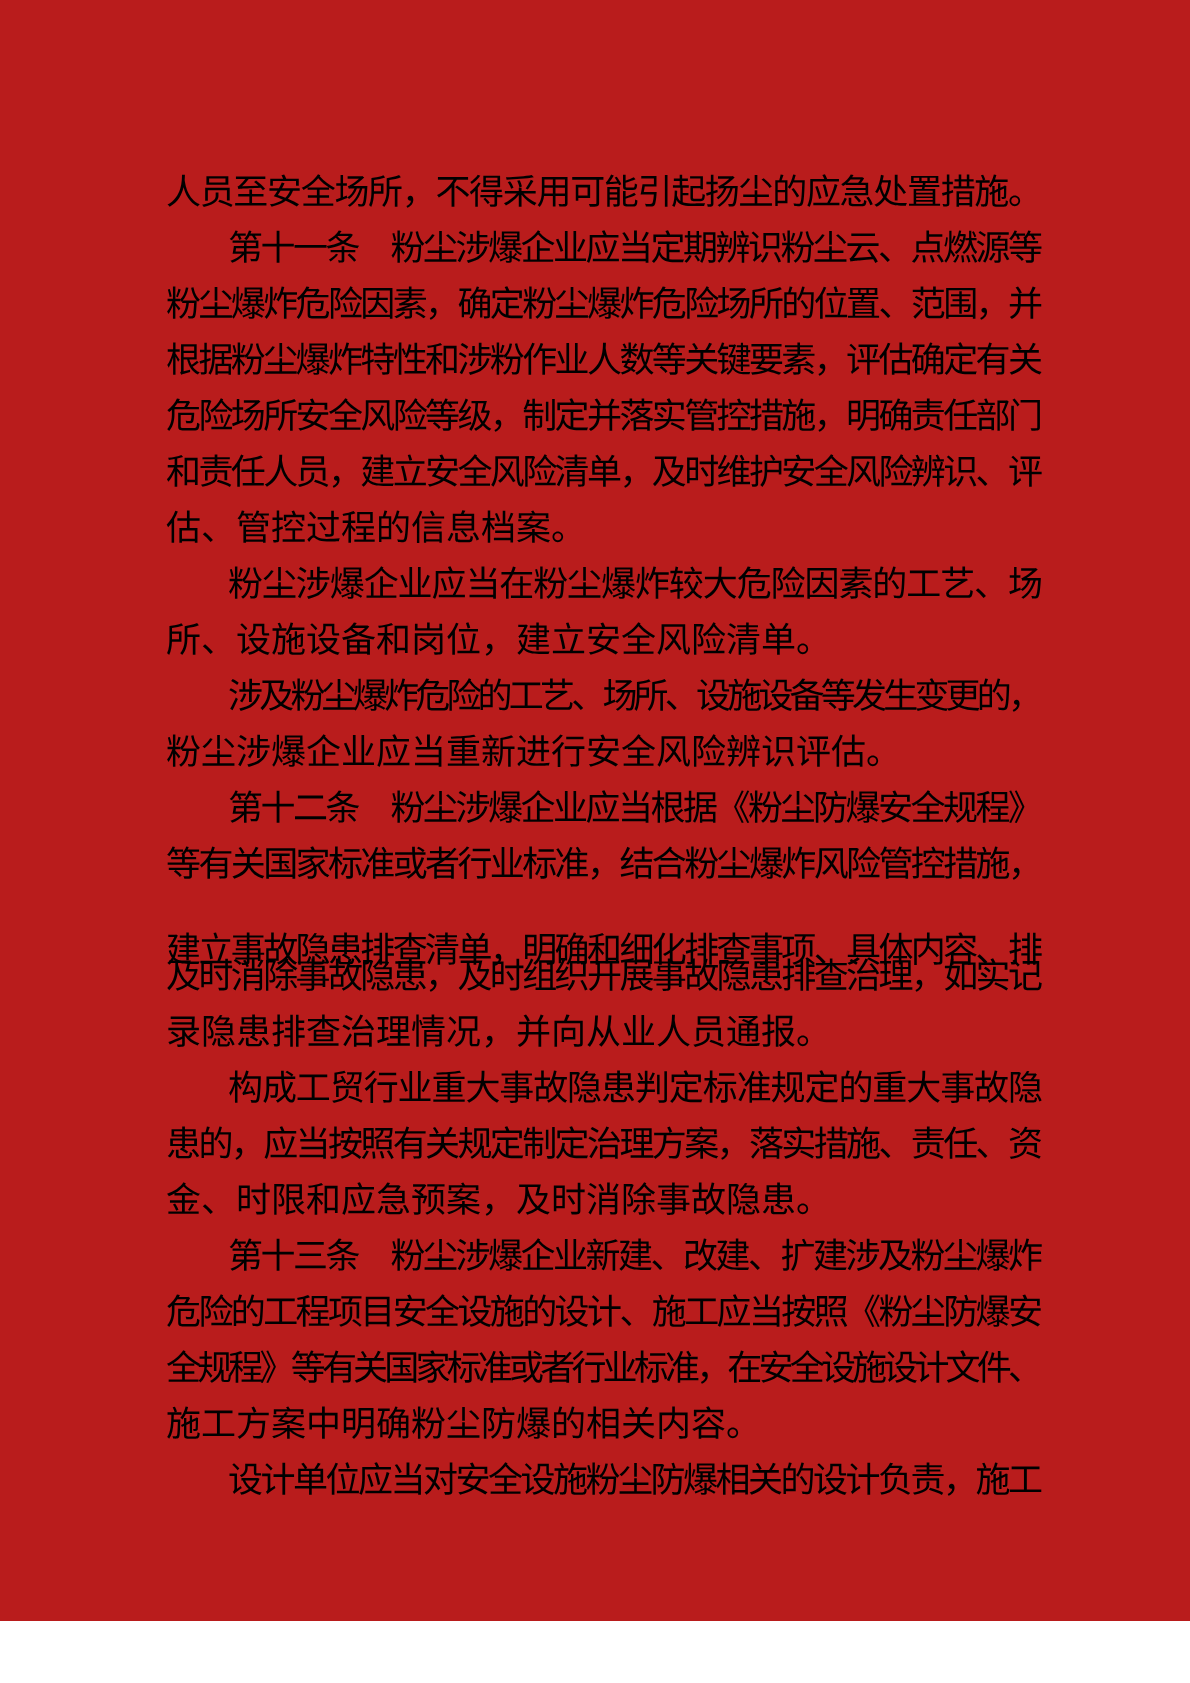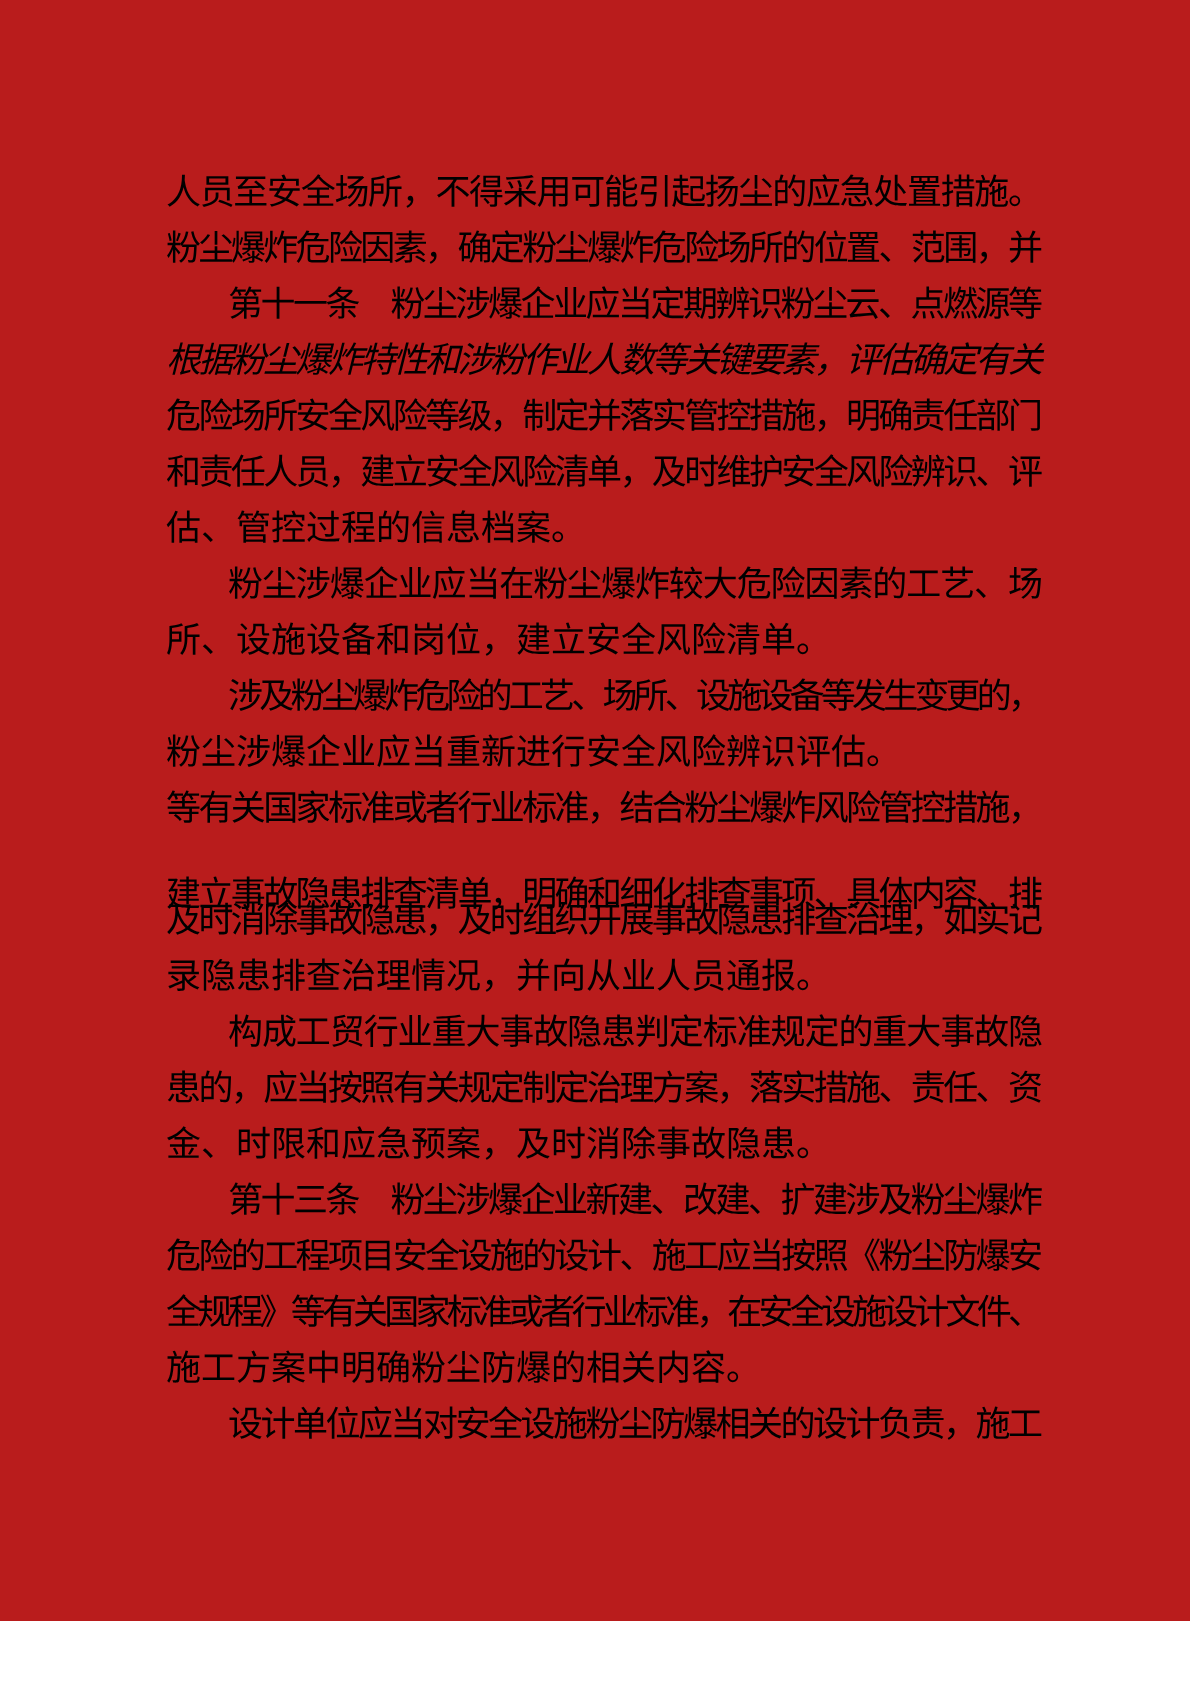--- a/index.html
+++ b/index.html
@@ -36,30 +36,31 @@
     display: inline-block;
     white-space: nowrap;
   }
 </style>
 </head>
 <body>
 
 <div class="page">
   <div class="text-block" id="text-block">
       <div class="line"><span style="letter-spacing: -1.32062px;">人员至安全场所，不得采用可能引起扬尘的应急处置措施。</span></div>
+      <div class="line indent"><span style="letter-spacing: -2.50065px;">第十一条　粉尘涉爆企业应当定期辨识粉尘云、点燃源等</span></div>
       <div class="line"><span style="letter-spacing: -2.61599px;">粉尘爆炸危险因素，确定粉尘爆炸危险场所的位置、范围，并</span></div>
-      <div class="line indent"><span style="letter-spacing: -2.50065px;">第十一条　粉尘涉爆企业应当定期辨识粉尘云、点燃源等</span></div>
-      <div class="line"><span style="letter-spacing: -2.61599px; font-style: italic;">根据粉尘爆炸特性和涉粉作业人数等关键要素，评估确定有关</span></div>
+      <div class="line"><span style="letter-spacing: -2.61599px;">根据粉尘爆炸特性和涉粉作业人数等关键要素，评估确定有关</span></div>
       <div class="line"><span style="letter-spacing: -2.61599px;">危险场所安全风险等级，制定并落实管控措施，明确责任部门</span></div>
       <div class="line"><span style="letter-spacing: -2.61599px;">和责任人员，建立安全风险清单，及时维护安全风险辨识、评</span></div>
       <div class="line"><span>估、管控过程的信息档案。</span></div>
       <div class="line indent"><span style="letter-spacing: -1.08764px;">粉尘涉爆企业应当在粉尘爆炸较大危险因素的工艺、场</span></div>
       <div class="line"><span>所、设施设备和岗位，建立安全风险清单。</span></div>
       <div class="line indent"><span style="letter-spacing: -3.80063px;">涉及粉尘爆炸危险的工艺、场所、设施设备等发生变更的，</span></div>
       <div class="line"><span>粉尘涉爆企业应当重新进行安全风险辨识评估。</span></div>
+      <div class="line indent"><span style="letter-spacing: -2.50065px;">第十二条　粉尘涉爆企业应当根据《粉尘防爆安全规程》</span></div>
       <div class="line"><span style="letter-spacing: -2.61599px;">等有关国家标准或者行业标准，结合粉尘爆炸风险管控措施，</span></div>
       <div class="line"><span style="letter-spacing: -2.61599px; margin-top: 30px;">建立事故隐患排查清单，明确和细化排查事项、具体内容、排</span></div>
       <div class="line"><span style="letter-spacing: -2.61599px;">及时消除事故隐患，及时组织开展事故隐患排查治理，如实记</span></div>
       <div class="line"><span>录隐患排查治理情况，并向从业人员通报。</span></div>
       <div class="line indent"><span style="letter-spacing: -1.08764px;">构成工贸行业重大事故隐患判定标准规定的重大事故隐</span></div>
       <div class="line"><span style="letter-spacing: -2.61599px;">患的，应当按照有关规定制定治理方案，落实措施、责任、资</span></div>
       <div class="line"><span>金、时限和应急预案，及时消除事故隐患。</span></div>
       <div class="line indent"><span style="letter-spacing: -2.50065px;">第十三条　粉尘涉爆企业新建、改建、扩建涉及粉尘爆炸</span></div>
       <div class="line"><span style="letter-spacing: -2.61599px;">危险的工程项目安全设施的设计、施工应当按照《粉尘防爆安</span></div>
       <div class="line"><span style="letter-spacing: -3.81539px;">全规程》等有关国家标准或者行业标准，在安全设施设计文件、</span></div>

